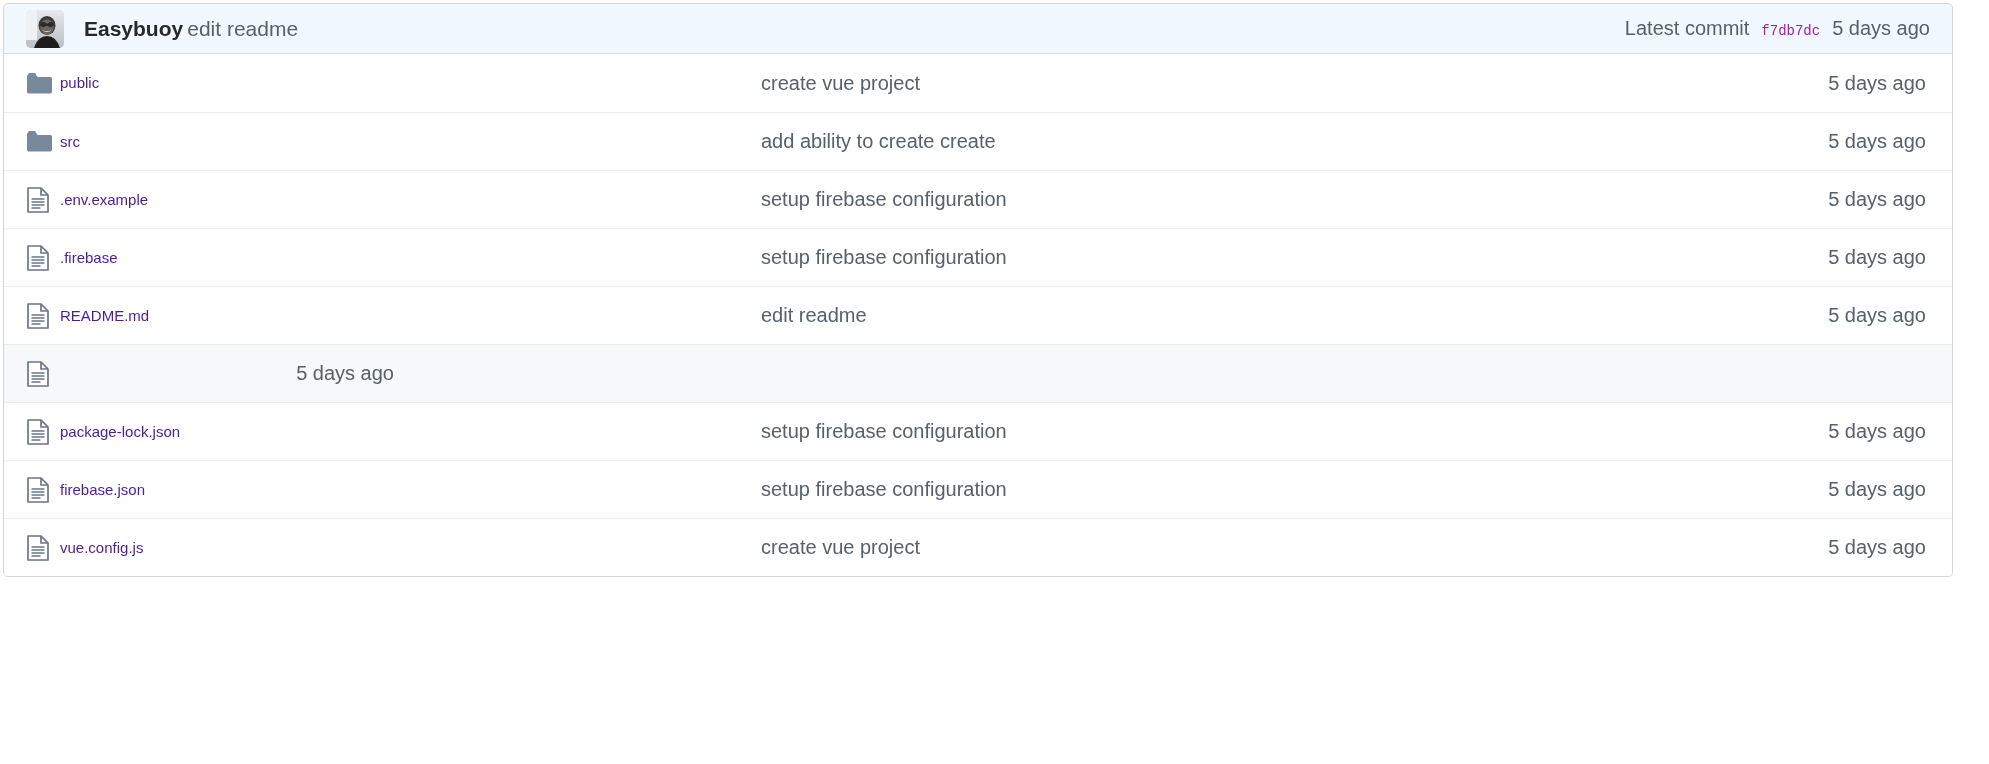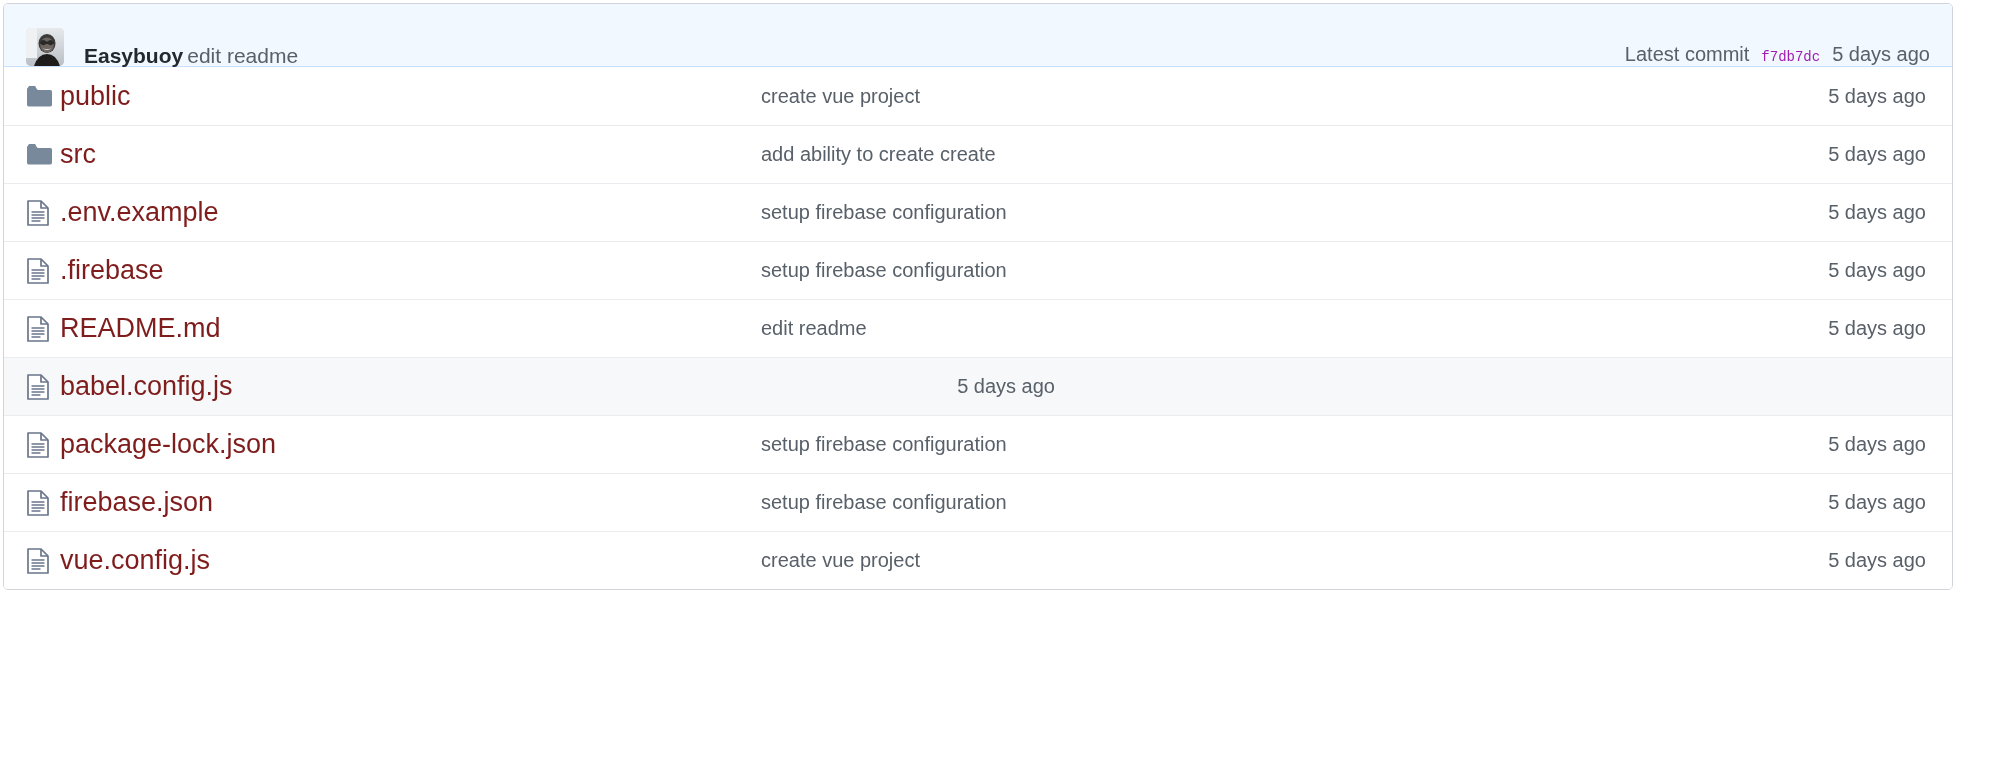--- a/index.html
+++ b/index.html
@@ -24,24 +24,24 @@
     border: 1px solid #d1d5da;
     border-radius: 5px;
     box-sizing: border-box;
     overflow: hidden;
     background: #ffffff;
   }
 
   
   .commit-header {
     display: flex;
-    align-items: flex-end;
+    align-items: center;
     background: #f1f8ff;
     border-bottom: 1px solid #c8e1ff;
-    height: 63px;
+    height: 50px;
     padding: 0 22px 0 22px;
     box-sizing: border-box;
   }
 
   .avatar {
     width: 38px;
     height: 38px;
     border-radius: 5px;
     flex: 0 0 auto;
     overflow: hidden;
@@ -119,22 +119,22 @@
   .cell-age {
     flex: 0 0 auto;
     width: 360px;
     box-sizing: border-box;
     padding-right: 26px;
     text-align: right;
     white-space: nowrap;
   }
 
   .file-link {
-    color: #7f1d1d;
-    font-size: 27px;
+    color: #4c1d95;
+    font-size: 15px;
     text-decoration: none;
     cursor: pointer;
   }
 
   .commit-msg {
     color: #586069;
     font-size: 20px;
     cursor: pointer;
   }
 
@@ -305,23 +305,20 @@
               <path d="M14 1v7h7" fill="none" stroke="#6a768a" stroke-width="1.7" stroke-linejoin="round"></path>
               <g stroke="#6a768a" stroke-width="1.3" stroke-linecap="round">
                 <line x1="5" y1="12" x2="17" y2="12"></line>
                 <line x1="5" y1="15" x2="17" y2="15"></line>
                 <line x1="5" y1="18" x2="17" y2="18"></line>
                 <line x1="5" y1="21" x2="13" y2="21"></line>
               </g>
             </svg>
           </span>
     </div>
-    <div class="cell-name">
-      <a class="file-link" href="#" title="babel.config.js">babel.config.js</a>
-    </div>
     <div class="cell-age">
       <span class="age">5 days ago</span>
     </div>
   </div>
       <div class="file-row">
     <div class="cell-icon">
       <span class="icon-slot">
             <svg class="icon-file" width="22" height="26" viewBox="0 0 22 26" xmlns="http://www.w3.org/2000/svg">
               <path d="M1 1h13l7 7v17H1V1z" fill="#ffffff" stroke="#6a768a" stroke-width="1.7" stroke-linejoin="round"></path>
               <path d="M14 1v7h7" fill="none" stroke="#6a768a" stroke-width="1.7" stroke-linejoin="round"></path>

